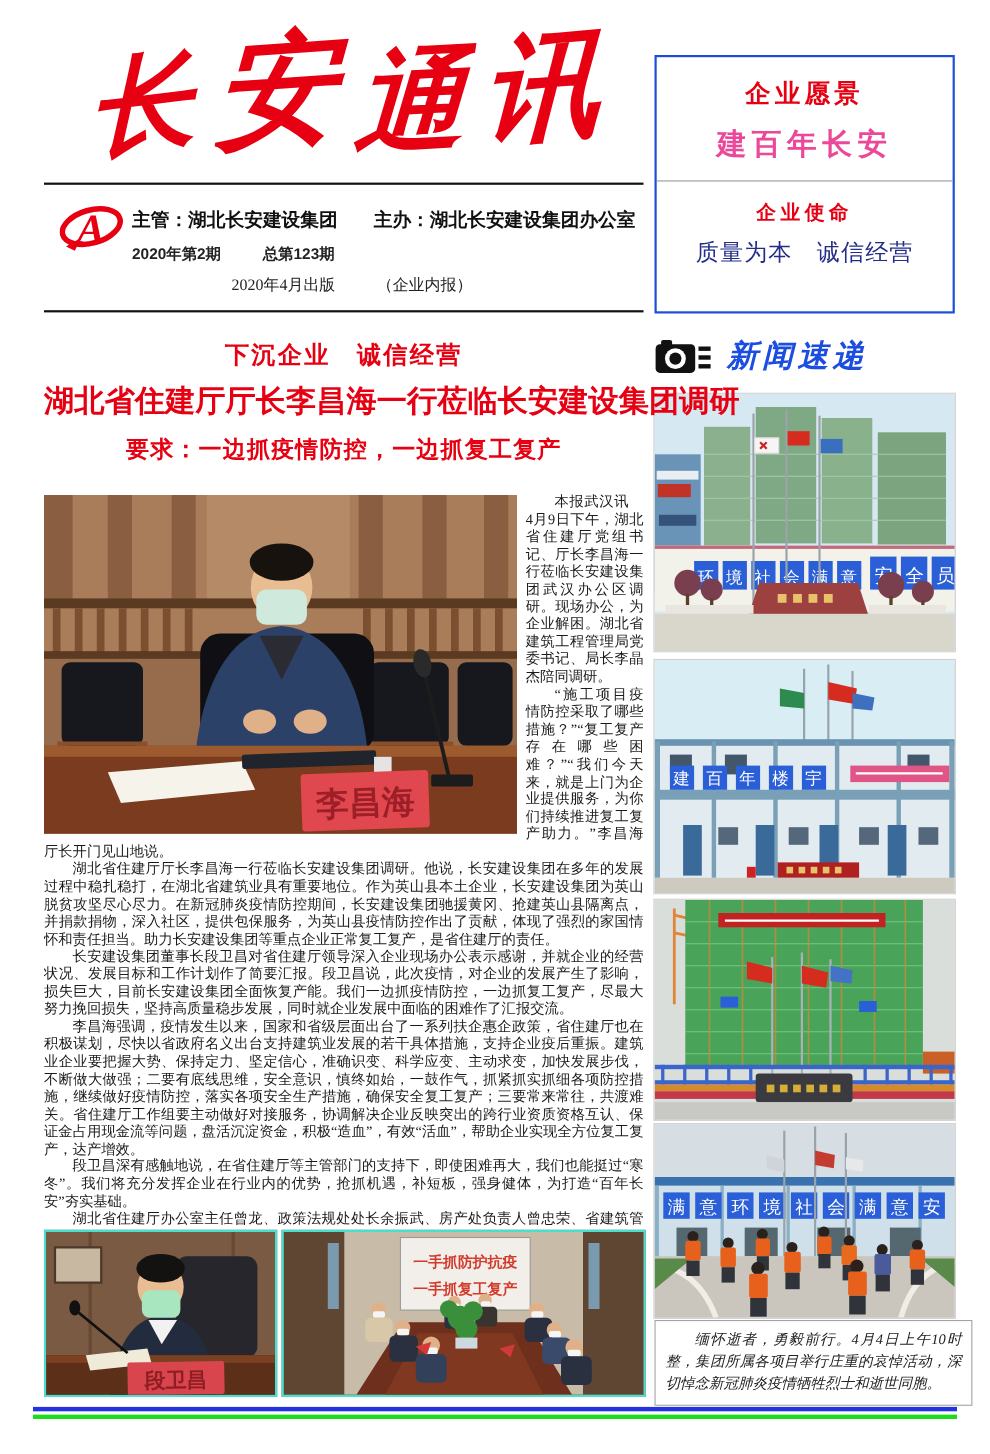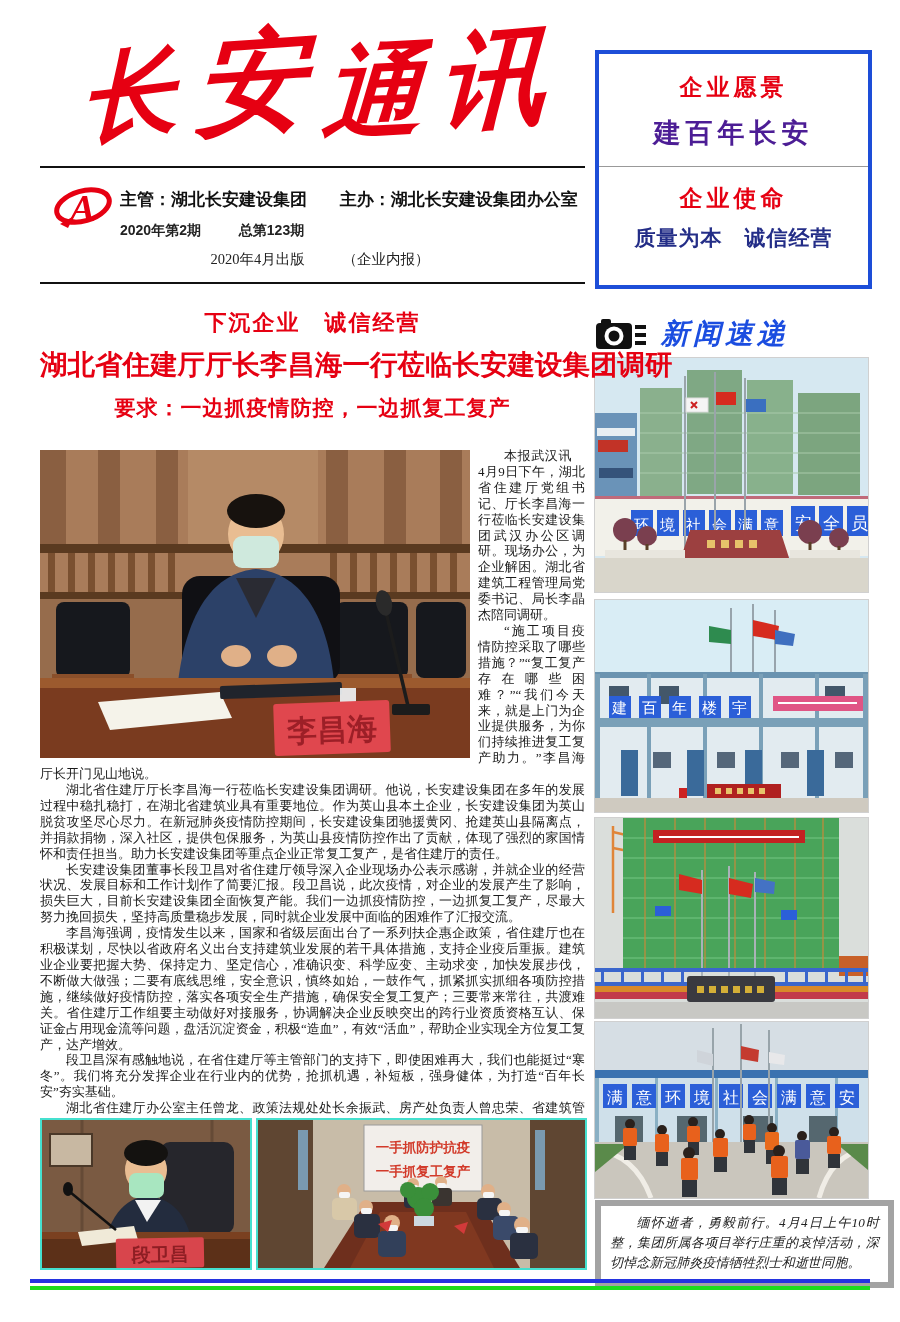--- a/index.html
+++ b/index.html
@@ -20,34 +20,34 @@
   .publine1{position:absolute;left:80px;top:12px;width:465px;font-family:"Liberation Sans",sans-serif;
             font-weight:bold;font-size:17px;color:#111;white-space:nowrap;}
   .publine1 .gap{display:inline-block;width:28px;}
   .publine2{position:absolute;left:80px;top:46px;width:400px;font-size:14px;
             font-family:"Liberation Sans",sans-serif;color:#222;font-weight:bold;}
   .publine3{position:absolute;left:80px;top:74px;width:400px;text-align:center;font-size:14.5px;
             font-family:"Liberation Serif",serif;color:#222;}
   .publine2 .gap,.publine3 .gap{display:inline-block;width:34px;}
 
   
-  .vision-box{left:595px;top:50px;width:269px;height:231px;border:4px solid #1d4ed8;background:#fff;
+  .vision-box{left:595px;top:50px;width:269px;height:231px;border:2px solid #1d4ed8;background:#fff;
               font-family:"Liberation Sans",sans-serif;text-align:center;}
   .vb-top{height:112px;border-bottom:1px solid #999;}
   .vb-title{padding-top:18px;font-size:23px;font-weight:bold;color:#e60012;letter-spacing:4px;}
-  .vb-vision{margin-top:12px;font-size:27px;font-weight:bold;color:#4c1d95;letter-spacing:5px;}
-  .vb-mtitle{padding-top:16px;font-size:23px;font-weight:bold;color:#e60012;letter-spacing:4px;}
-  .vb-mline{margin-top:10px;font-size:21px;font-weight:bold;color:#232d87;letter-spacing:1px;}
+  .vb-vision{margin-top:12px;font-size:27px;font-weight:bold;color:#ec4899;letter-spacing:5px;}
+  .vb-mtitle{padding-top:16px;font-size:18px;font-weight:bold;color:#e60012;letter-spacing:4px;}
+  .vb-mline{margin-top:10px;font-size:21px;font-weight:normal;color:#232d87;letter-spacing:1px;}
 
   
-  .news-header{left:595px;top:310px;width:273px;height:48px;display:flex;align-items:center;}
+  .news-header{left:595px;top:300px;width:273px;height:48px;display:flex;align-items:center;}
   .news-title{margin-left:14px;font-family:"Liberation Sans",sans-serif;font-weight:bold;
               font-style:italic;font-size:28px;color:#1b4de0;letter-spacing:4px;}
   .rphoto{left:595px;width:273px;background:#dfe7ec;outline:1px solid #d0d0d0;}
-  .caption-box{left:595px;top:1200px;width:269px;height:62px;border:6px solid #a3a3a3;
+  .caption-box{left:595px;top:1200px;width:269px;height:62px;border:1px solid #a3a3a3;
                padding:7px 9px;box-sizing:content-box;font-family:"Liberation Serif",serif;
                font-style:italic;font-size:13.2px;line-height:1.5;color:#222;text-align:justify;}
   .caption-box p{margin:0;text-indent:2em;}
 
   
   .headblock{left:40px;top:308px;width:545px;text-align:center;color:#e60012;}
   .kicker{font-size:22px;font-weight:bold;letter-spacing:2px;}
   .headline{margin-top:9px;font-size:27.5px;font-weight:bold;white-space:nowrap;}
   .subhead{margin-top:11px;font-size:21px;font-weight:bold;letter-spacing:1px;}
 

